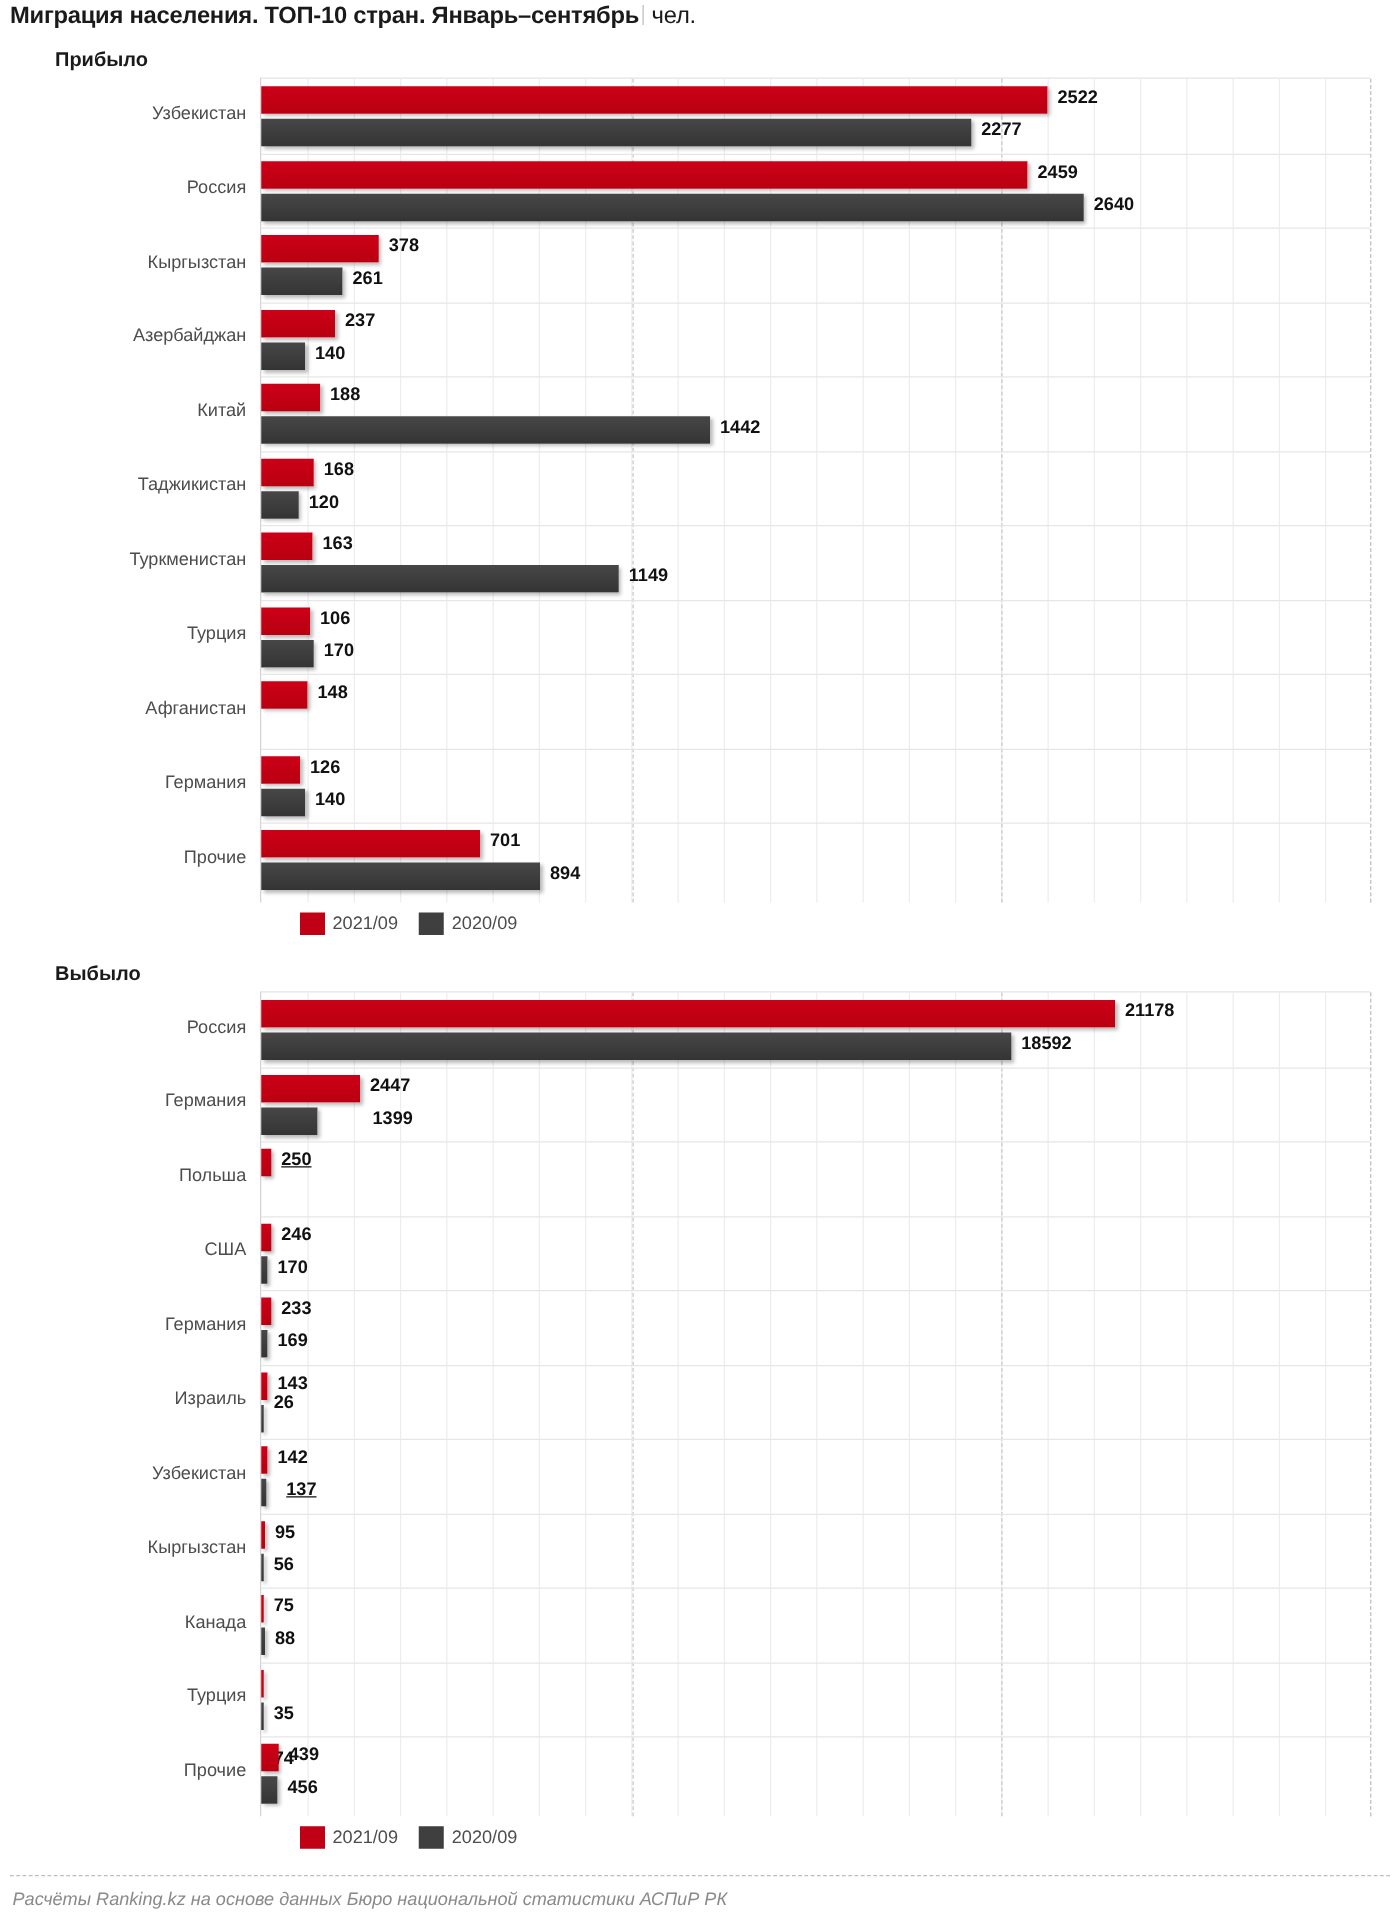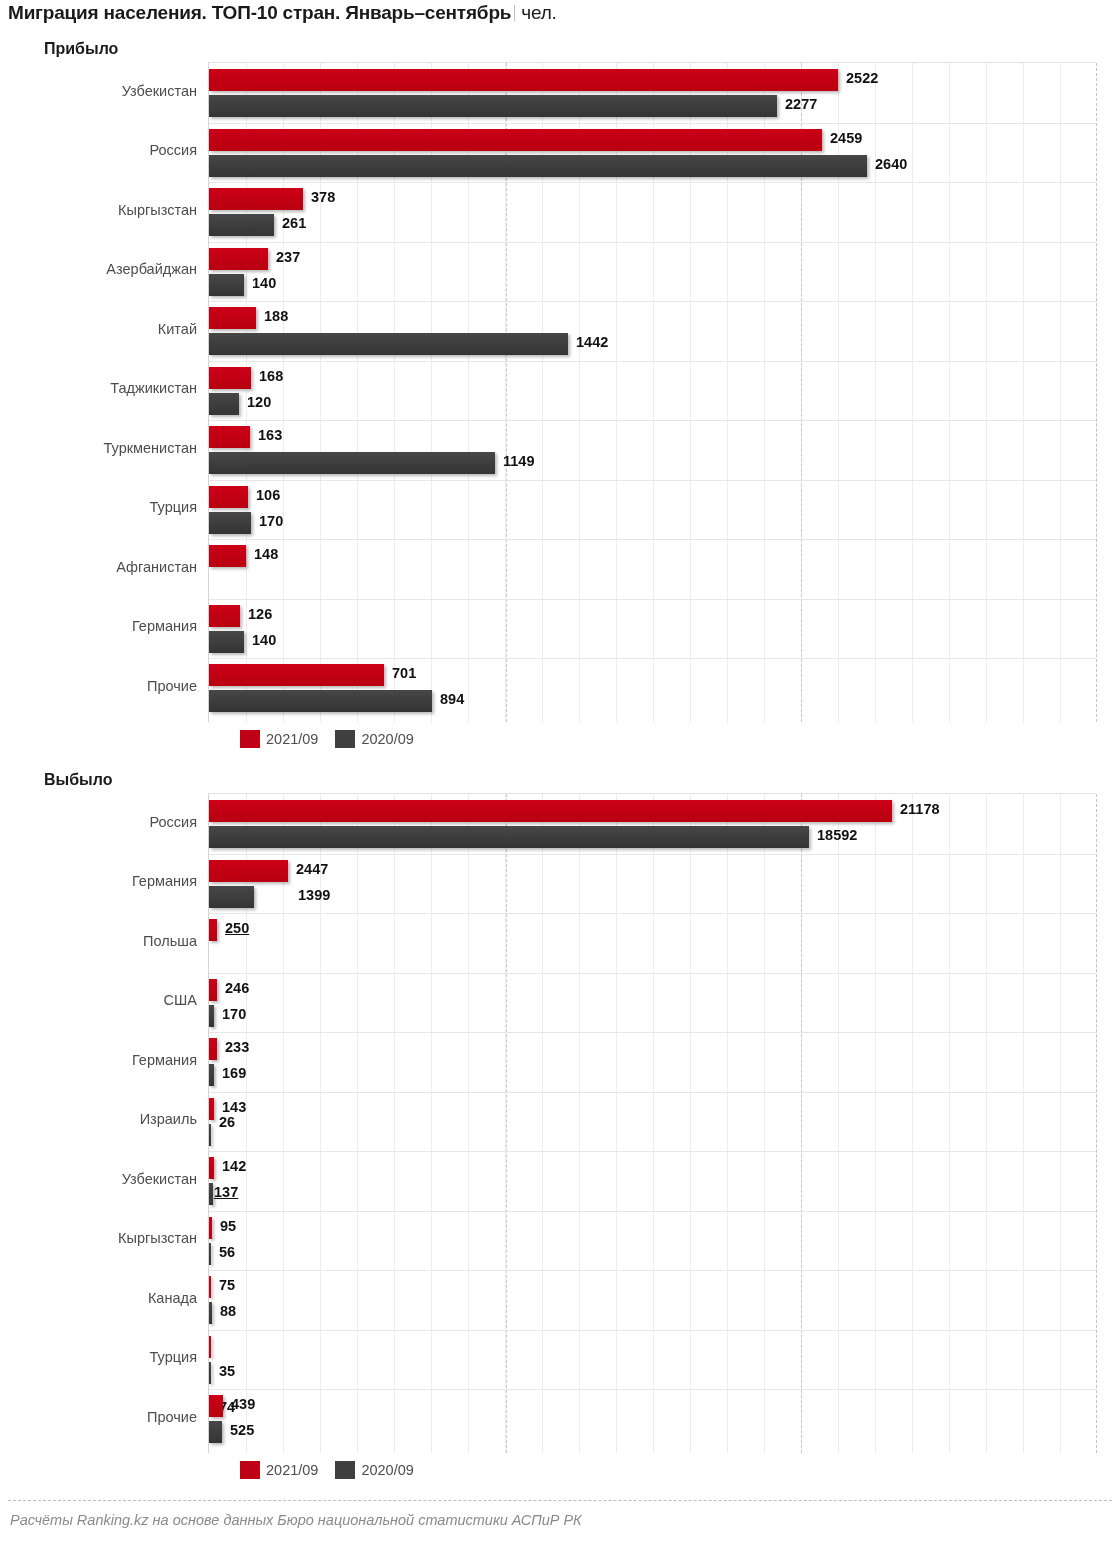--- a/index.html
+++ b/index.html
@@ -271,21 +271,21 @@
       <div class="cat-label" style="top: 317.25px; left: -208px;">Израиль</div>
       <div class="bar red" style="left: 0px; top: 303.5px; width: 5px; height: 22px;"></div>
       <div class="val" style="left: 13px; top: 304.5px;">143</div>
       <div class="bar gray" style="left: 0px; top: 329.5px; width: 2px; height: 22px;"></div>
       <div class="val" style="left: 10px; top: 320px;">26</div>
       <div class="row-sep" style="top: 357px;"></div>
       <div class="cat-label" style="top: 376.75px; left: -208px;">Узбекистан</div>
       <div class="bar red" style="left: 0px; top: 363px; width: 5px; height: 22px;"></div>
       <div class="val" style="left: 13px; top: 364px;">142</div>
       <div class="bar gray" style="left: 0px; top: 389px; width: 4px; height: 22px;"></div>
-      <div class="val" style="left: 5px; top: 390px; text-decoration: underline;">137</div>
+      <div class="val" style="left: 20px; top: 390px; text-decoration: underline;">137</div>
       <div class="row-sep" style="top: 416.5px;"></div>
       <div class="cat-label" style="top: 436.25px; left: -208px;">Кыргызстан</div>
       <div class="bar red" style="left: 0px; top: 422.5px; width: 3px; height: 22px;"></div>
       <div class="val" style="left: 11px; top: 423.5px;">95</div>
       <div class="bar gray" style="left: 0px; top: 448.5px; width: 2px; height: 22px;"></div>
       <div class="val" style="left: 10px; top: 449.5px;">56</div>
       <div class="row-sep" style="top: 476px;"></div>
       <div class="cat-label" style="top: 495.75px; left: -208px;">Канада</div>
       <div class="bar red" style="left: 0px; top: 482px; width: 2px; height: 22px;"></div>
       <div class="val" style="left: 10px; top: 483px;">75</div>
@@ -295,21 +295,21 @@
       <div class="cat-label" style="top: 555.25px; left: -208px;">Турция</div>
       <div class="bar red" style="left: 0px; top: 541.5px; width: 2px; height: 22px;"></div>
       <div class="val" style="left: 10px; top: 568px; margin-top: 37px;">74</div>
       <div class="bar gray" style="left: 0px; top: 567.5px; width: 2px; height: 22px;"></div>
       <div class="val" style="left: 10px; top: 568.5px;">35</div>
       <div class="row-sep" style="top: 595px;"></div>
       <div class="cat-label" style="top: 614.75px; left: -208px;">Прочие</div>
       <div class="bar red" style="left: 0px; top: 601px; width: 14px; height: 22px;"></div>
       <div class="val" style="left: 22px; top: 602px;">439</div>
       <div class="bar gray" style="left: 0px; top: 627px; width: 13px; height: 22px;"></div>
-      <div class="val" style="left: 21px; top: 628px;">525</div>
+      <div class="val" style="left: 21px; top: 628px;">456</div>
     </div>
 <div class="legend" style="left: 240px; top: 668px;">
       <div class="item">
         <span class="sw red"></span>
         <span>2021/09</span>
       </div>
       <div class="item">
         <span class="sw gray"></span>
         <span>2020/09</span>
       </div>

